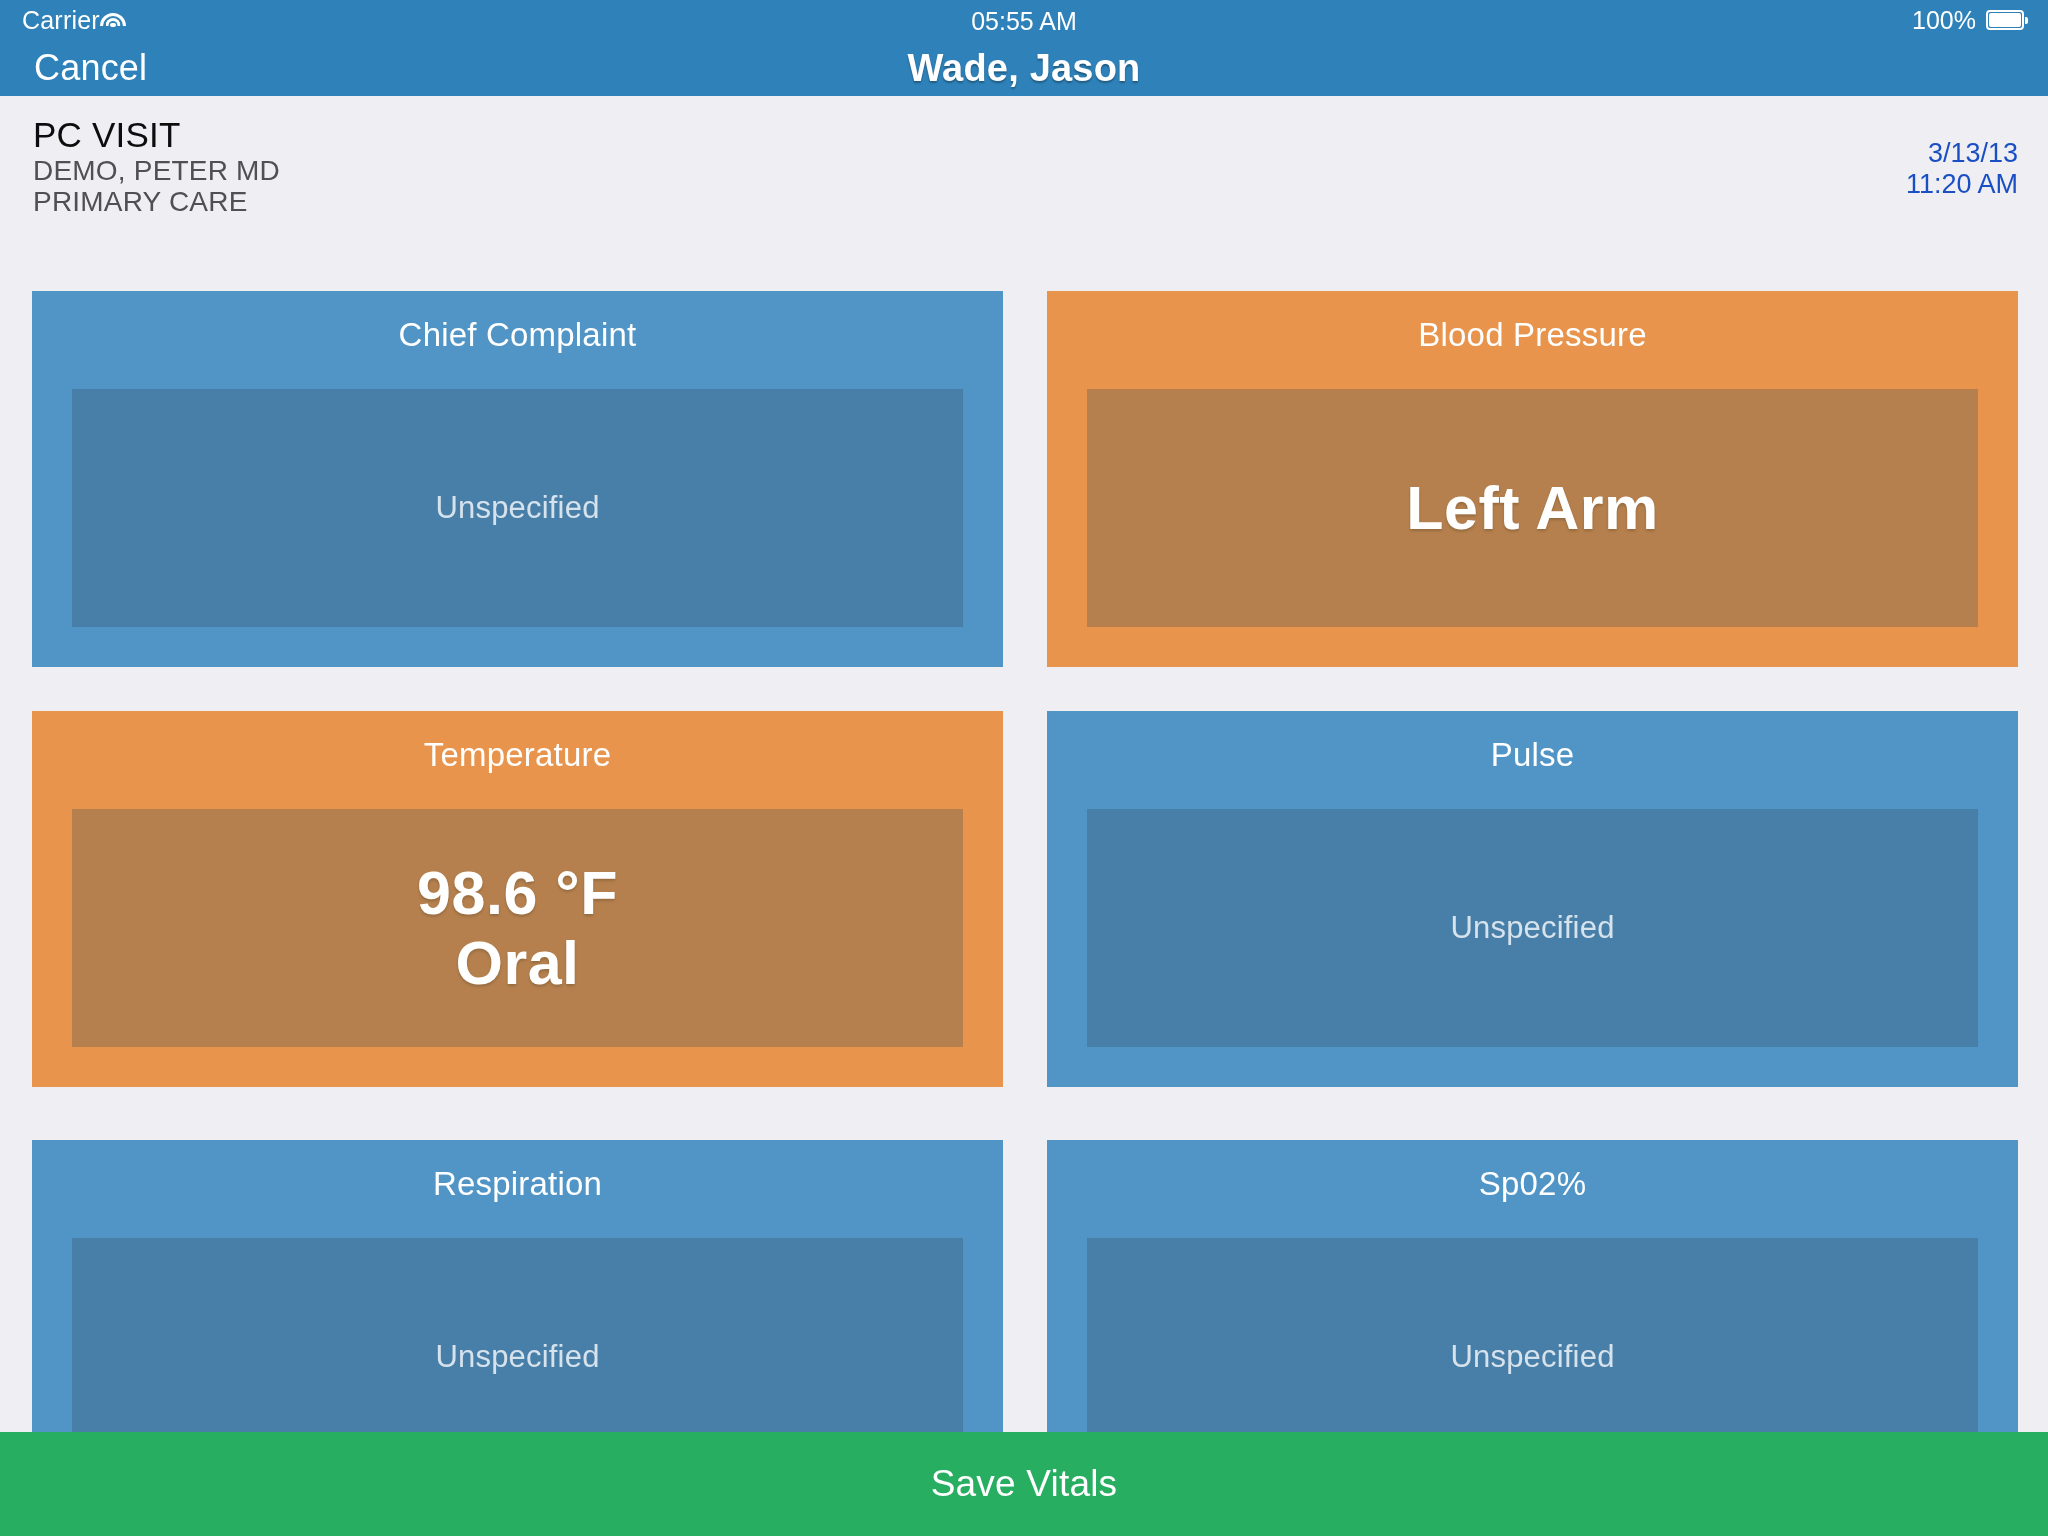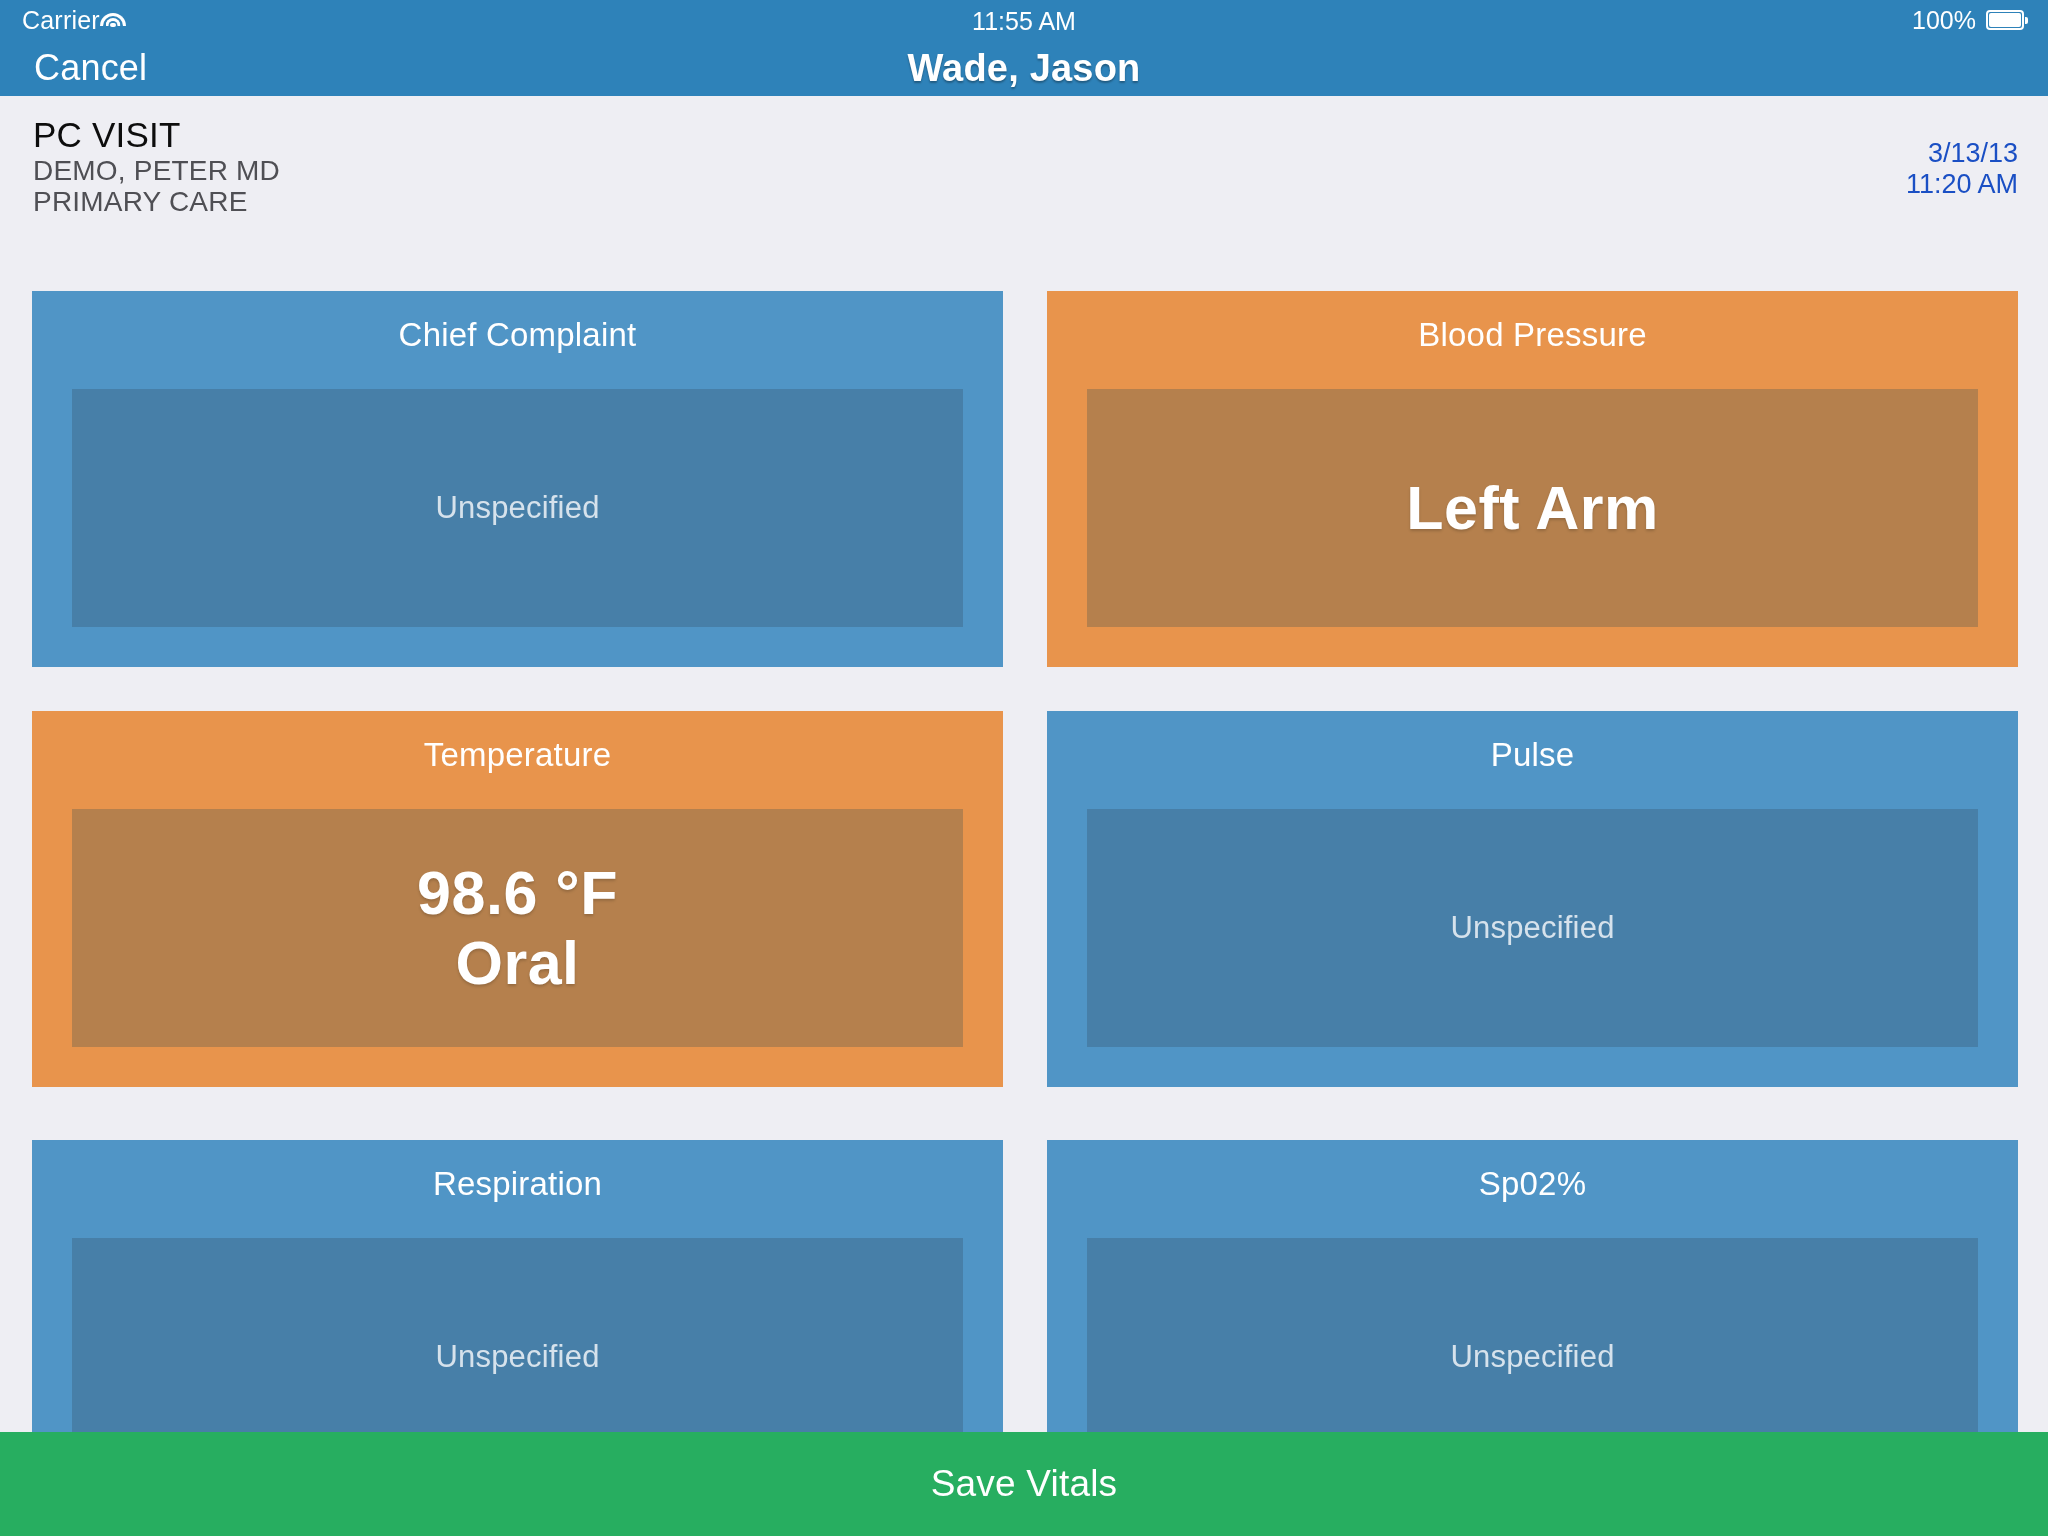--- a/index.html
+++ b/index.html
@@ -144,21 +144,21 @@
 
   <div class="statusbar">
     <div class="sb-left">
       <span class="sb-carrier">Carrier</span>
       <span class="wifi-icon">
           <i></i>
           <i></i>
           <i></i>
         </span>
     </div>
-    <div class="sb-center">11:55 AM</div>
+    <div class="sb-center">05:55 AM</div>
     <div class="sb-right">
       <span class="sb-batterytext">100%</span>
       <span class="battery-icon">
         <span class="shell"></span>
           <span class="fill"></span>
           <span class="cap"></span>
       </span>
     </div>
   </div>
 

